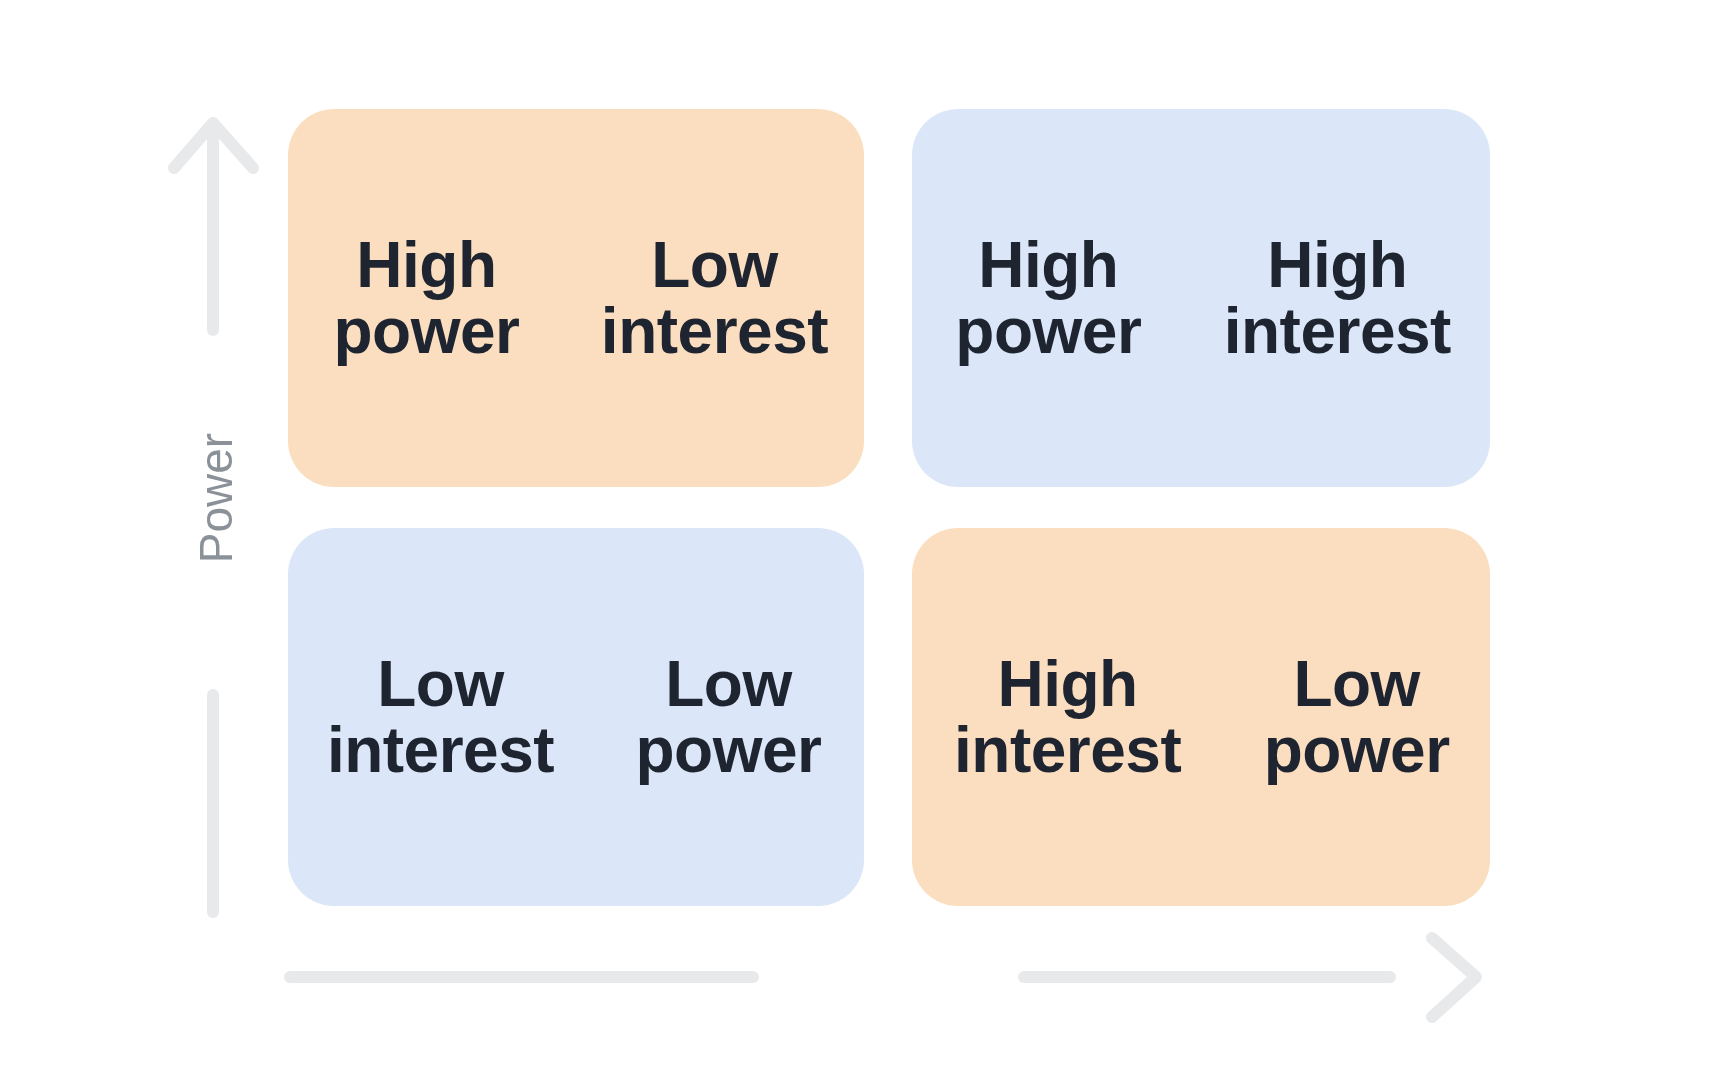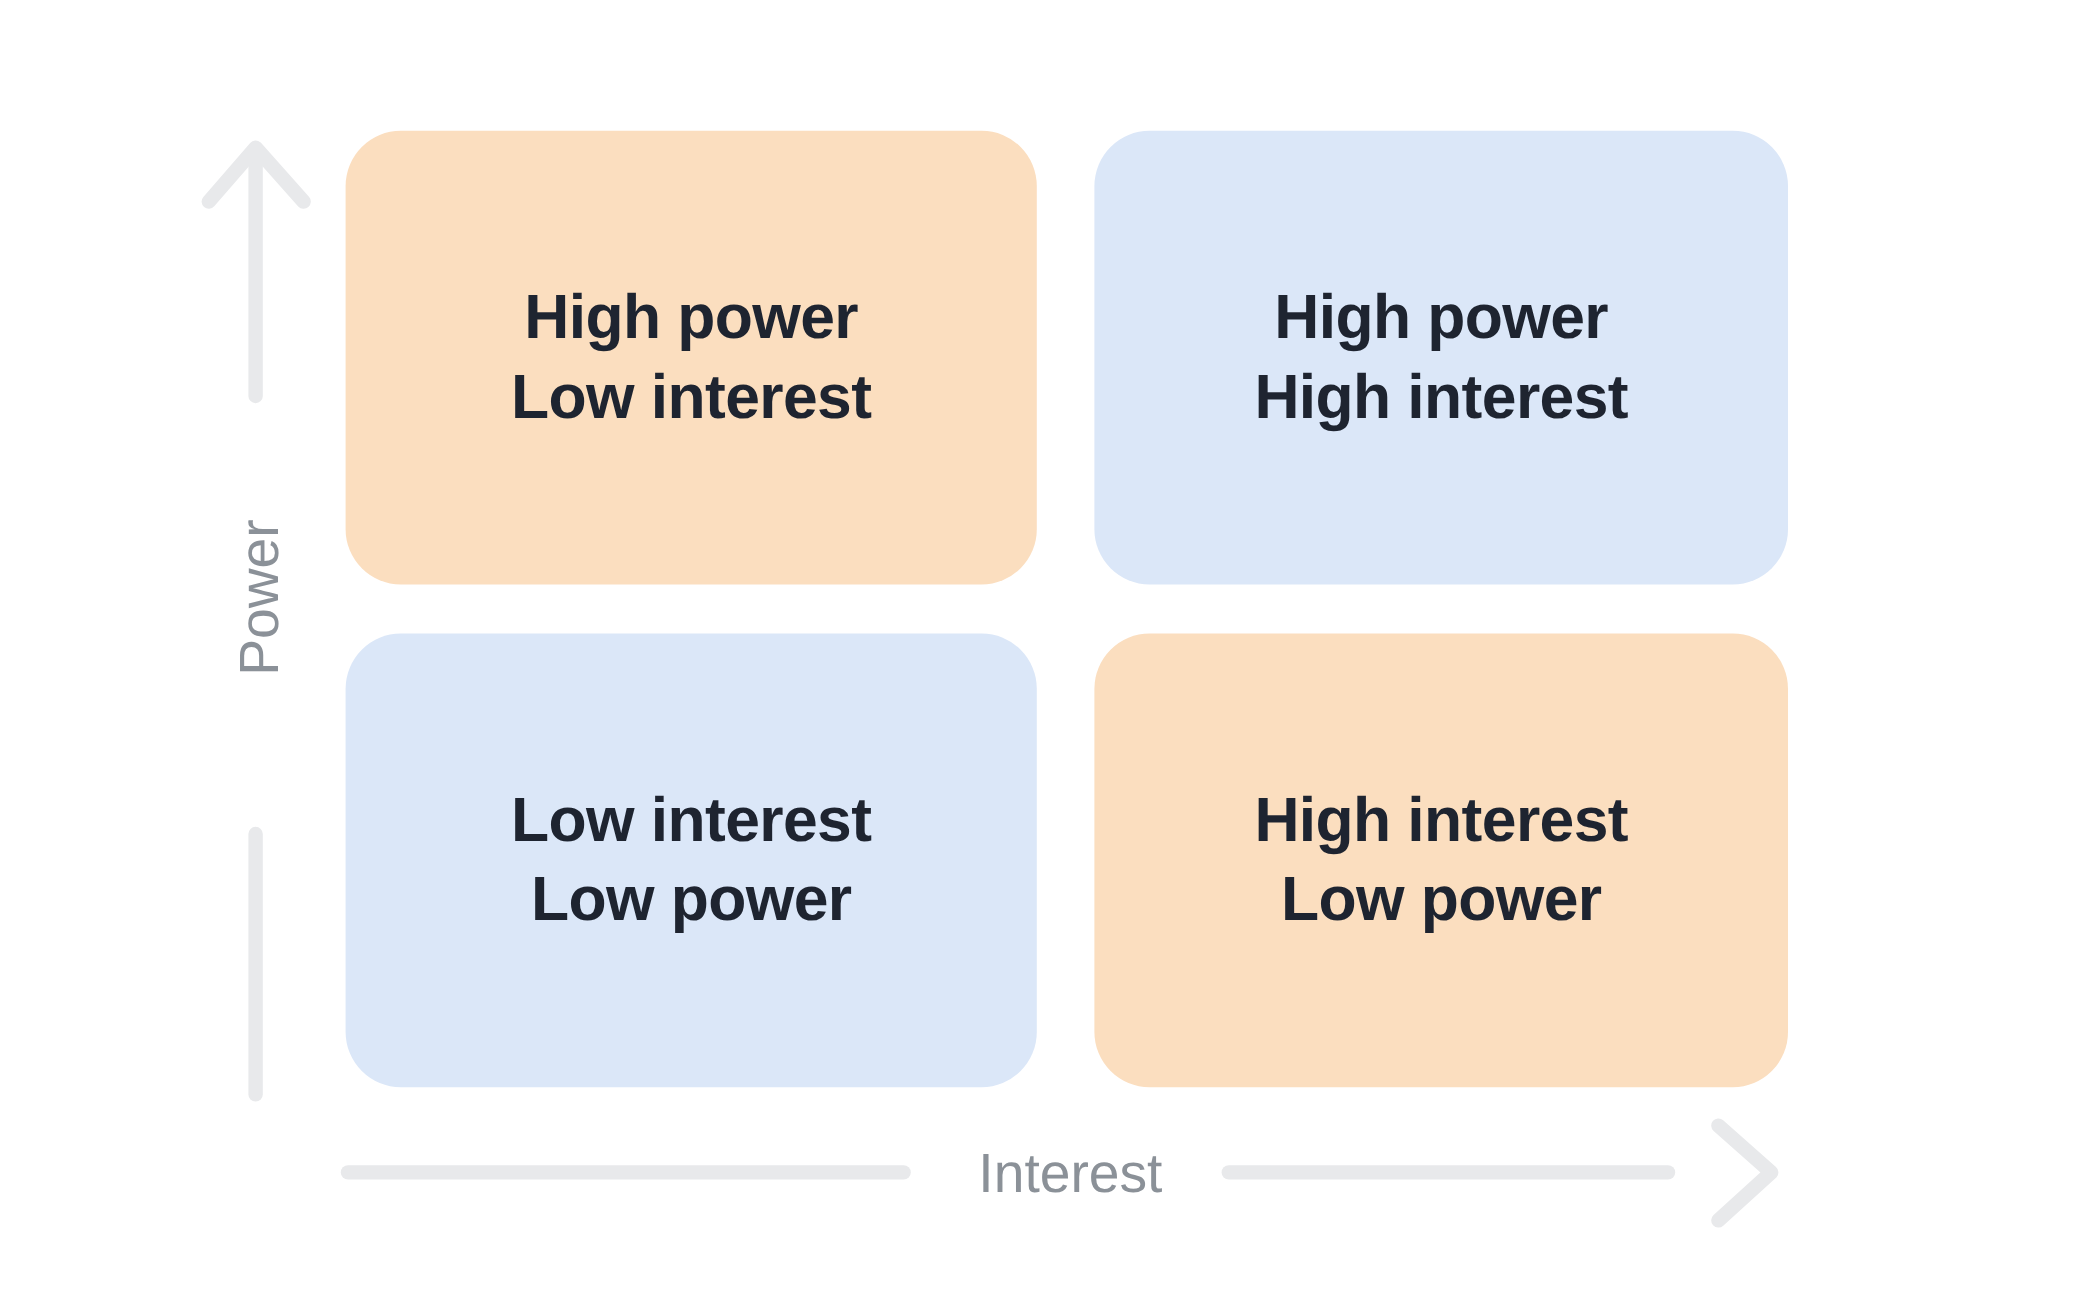--- a/index.html
+++ b/index.html
@@ -20,26 +20,26 @@
     left: 0;
     top: 0;
     width: 1728px;
     height: 1080px;
     display: block;
   }
   .quad {
     position: absolute;
     border-radius: 46px;
     display: flex;
-    flex-direction: column;
+    flex-direction: row;
     align-items: center;
     justify-content: center;
     text-align: center;
     color: #1e2430;
-    font-size: 52px;
+    font-size: 64px;
     font-weight: 700;
     line-height: 66px;
     letter-spacing: -0.5px;
   }
   .q-orange { background: #fbdebf; }
   .q-blue   { background: #dbe7f8; }
   .q-tl { left: 288px; top: 109px; width: 576px; height: 378px; }
   .q-tr { left: 912px; top: 109px; width: 578px; height: 378px; }
   .q-bl { left: 288px; top: 528px; width: 576px; height: 378px; }
   .q-br { left: 912px; top: 528px; width: 578px; height: 378px; }
@@ -73,21 +73,20 @@
     <path d="M174 168 L213 123 L253 168" stroke="#e8e9eb" stroke-width="12" stroke-linecap="round" stroke-linejoin="round" fill="none"></path>
     <path d="M213 695 L213 912" stroke="#e8e9eb" stroke-width="12" stroke-linecap="round" fill="none"></path>
 
     <path d="M290 977 L753 977" stroke="#e8e9eb" stroke-width="12" stroke-linecap="round" fill="none"></path>
     <path d="M1024 977 L1390 977" stroke="#e8e9eb" stroke-width="12" stroke-linecap="round" fill="none"></path>
     <path d="M1432 938 L1476 977 L1432 1017" stroke="#e8e9eb" stroke-width="12" stroke-linecap="round" stroke-linejoin="round" fill="none"></path>
   </svg>
 
   <div class="axis-label y-axis-label">Power</div>
 
-  <div class="axis-label x-axis-label">Interest</div>
 
   <div class="quad q-tl q-orange">
     <div>High power</div>
     <div>Low interest</div>
   </div>
 
   <div class="quad q-tr q-blue">
     <div>High power</div>
     <div>High interest</div>
   </div>

